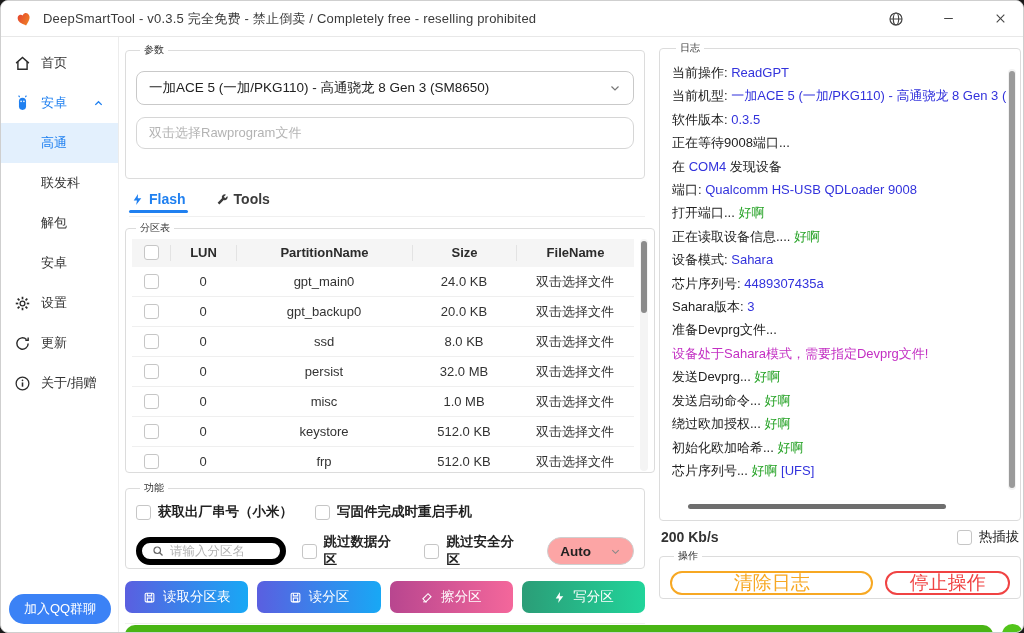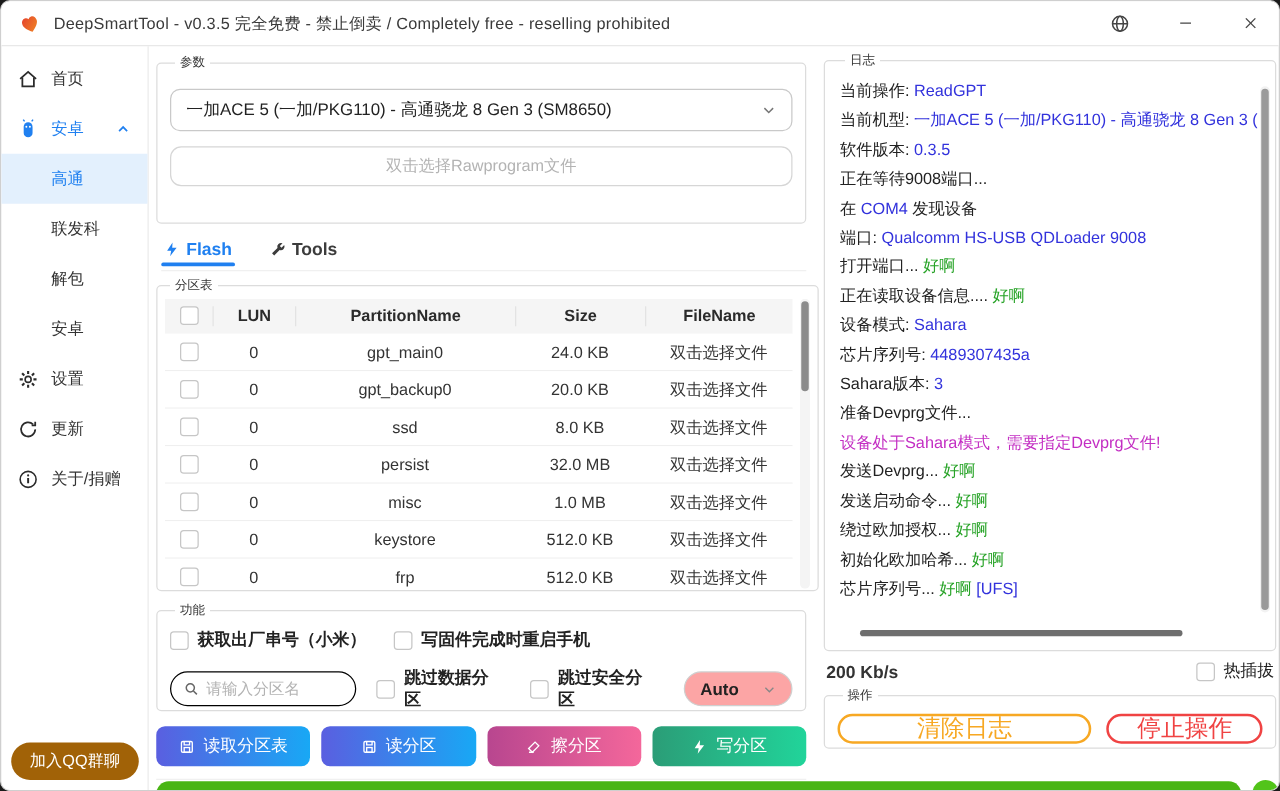--- a/index.html
+++ b/index.html
@@ -22,31 +22,31 @@
   .right { flex:1; padding:4px 10px 0 6px; }
 
   
   .side-item { height:40px; display:flex; align-items:center; padding-left:13px; font-size:13px; color:#333; cursor:pointer; }
   .side-item .ic { width:17px; height:17px; margin-right:10px; color:#2b2b2b; }
   .side-item.blue { color:#2080f0; }
   .side-item.blue .ic { color:#2080f0; }
   .side-item .chev { margin-left:auto; margin-right:14px; color:#2080f0; width:11px; height:11px; }
   .side-sub { height:40px; display:flex; align-items:center; padding-left:40px; font-size:13px; color:#333; cursor:pointer; }
   .side-sub.active { background:#e3f0fd; color:#2080f0; }
-  .qq-btn { position:absolute; left:8px; bottom:9px; width:102px; height:30px; background:#a16207; color:#fff; font-size:13px; border:none; border-radius:15px; cursor:pointer; }
+  .qq-btn { position:absolute; left:8px; bottom:9px; width:102px; height:30px; background:#3b82f6; color:#fff; font-size:13px; border:none; border-radius:15px; cursor:pointer; }
 
   
   fieldset { border:1px solid #dcdcdc; border-radius:4px; padding:6px 10px 8px 10px; }
   legend { font-size:10px; color:#333; padding:0 4px; margin-left:4px; }
 
   
   .fs-params { height:136px; margin-top:2px; }
   .sel-box { height:34px; border:1px solid #c9c9c9; border-radius:8px; display:flex; align-items:center; padding:0 12px; font-size:13.5px; color:#222; margin-top:8px; cursor:pointer; background:#fff; }
   .sel-box .chev-d { margin-left:auto; color:#777; width:12px; height:12px; }
-  .inp-box { height:32px; border:1px solid #d6d6d6; border-radius:9px; display:flex; align-items:center; padding:0 12px; font-size:13px; color:#b3b3b3; margin-top:12px; background:#fff;justify-content:center; }
+  .inp-box { height:32px; border:1px solid #d6d6d6; border-radius:9px; display:flex; align-items:center; padding:0 12px; font-size:13px; color:#b3b3b3; margin-top:12px; background:#fff; }
 
   
   .tabs { display:flex; align-items:center; gap:26px; margin:10px 0 0 4px; border-bottom:1px solid #f0f0f0; padding-bottom:4px; }
   .tab { display:flex; align-items:center; gap:5px; font-size:14px; font-weight:bold; color:#3c3c3c; cursor:pointer; position:relative; padding:2px 2px 5px 2px; }
   .tab.active { color:#2080f0; }
   .tab.active::after { content:""; position:absolute; left:0; right:0; bottom:-1px; height:3px; border-radius:2px; background:#2080f0; }
   .tab .tic { width:13px; height:13px; }
 
   
   .fs-table { height:252px; margin-top:4px; padding:4px 6px 0 6px; }
@@ -66,21 +66,21 @@
   .vsb .thumb { position:absolute; top:2px; left:1px; width:6px; height:72px; background:#8b8b8b; border-radius:3px; }
 
   
   .cb { width:15px; height:15px; border:1.5px solid #c6c6c6; border-radius:3px; background:#fff; display:inline-block; flex:0 0 auto; cursor:pointer; }
 
   
   .fs-func { height:88px; margin-top:8px; padding-top:8px; }
   .func-row { display:flex; align-items:center; gap:8px; }
   .func-row + .func-row { margin-top:12px; }
   .cb-label { display:flex; align-items:center; gap:7px; font-size:13.5px; font-weight:bold; color:#222; margin-right:14px; cursor:pointer; }
-  .search-box { width:152px; height:28px; border:1px solid #000000; border-radius:15px; display:flex; align-items:center; padding:0 10px; gap:6px; color:#b3b3b3; font-size:12.5px; margin-right:8px; background:#fff; }
+  .search-box { width:152px; height:28px; border:6px solid #000000; border-radius:15px; display:flex; align-items:center; padding:0 10px; gap:6px; color:#b3b3b3; font-size:12.5px; margin-right:8px; background:#fff; }
   .search-box .sic { width:12px; height:12px; color:#666; flex:0 0 auto; }
   .mini-sel { width:88px; height:28px; border:1px solid #cfcfcf; border-radius:15px; display:flex; align-items:center; padding:0 12px; font-size:13.5px; font-weight:bold; color:#222; cursor:pointer; background:#fca5a5; }
   .mini-sel .chev-d { margin-left:auto; color:#888; width:11px; height:11px; }
 
   
   .actions { display:flex; gap:9px; margin-top:12px; padding-bottom:10px; border-bottom:1px solid #f0f0f0; }
   .act-btn { flex:1; height:32px; border:none; border-radius:7px; color:#fff; font-size:13.5px; display:flex; align-items:center; justify-content:center; gap:7px; cursor:pointer; font-family:inherit; }
   .act-btn .bic { width:13px; height:13px; }
   .grad-blue  { background:linear-gradient(90deg,#5a5fe0,#18a8f5); }
   .grad-pink  { background:linear-gradient(90deg,#b8468f,#f4679b); }

